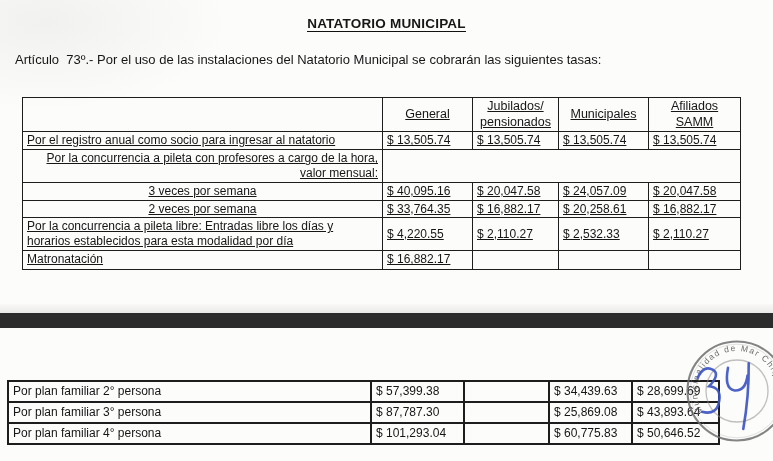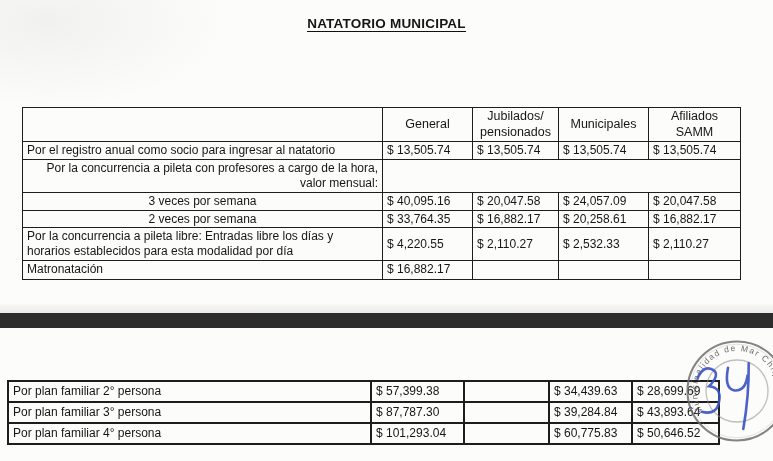--- a/index.html
+++ b/index.html
@@ -34,21 +34,21 @@
   .doc-title span{display:inline-block;border-bottom:1.6px solid #111;padding-bottom:0;}
   .article-line{
     position:absolute;top:52px;left:15px;width:740px;
     font-size:13px;white-space:pre-wrap;
   }
 
   table{border-collapse:collapse;table-layout:fixed;}
   td{border:1.5px solid #1d1d1d;font-size:12px;line-height:1.22;
      padding:1px 4px;overflow:hidden;vertical-align:middle;}
 
-  .rates-table{position:absolute;left:22px;top:107px;width:718px;}
+  .rates-table{position:absolute;left:22px;top:97px;width:718px;text-decoration:underline;}
   .rates-table .c-label{width:360px;}
   .rates-table .c-v0{width:90px;}
   .rates-table .c-v1{width:86px;}
   .rates-table .c-v2{width:90px;}
   .rates-table .c-v3{width:92px;}
   .rates-table tr.h td{height:31px;text-align:center;font-size:12.5px;}
   .rates-table tr.r1 td{height:15px;}
   .rates-table tr.r2 td{height:30px;text-align:right;}
   .rates-table tr.r3 td,.rates-table tr.r4 td{height:14px;}
   .rates-table tr.r5 td{height:28px;}
@@ -74,20 +74,21 @@
 <body>
 
 <div id="page">
 
   <div class="scan-smudge"></div>
 
   <div class="doc-title">
     <span>NATATORIO MUNICIPAL</span>
   </div>
 
+  <div class="article-line">Artículo  73º.- Por el uso de las instalaciones del Natatorio Municipal se cobrarán las siguientes tasas:</div>
 
   <table class="rates-table">
     <colgroup>
       <col class="c-label">
         <col class="c-v0">
         <col class="c-v1">
         <col class="c-v2">
         <col class="c-v3">
     </colgroup>
     <tbody>
@@ -156,21 +157,21 @@
         <td class="lbl">Por plan familiar 2° persona</td>
         <td class="money">$ 57,399.38</td>
         <td class="money"></td>
         <td class="money">$ 34,439.63</td>
         <td class="money">$ 28,699.69</td>
       </tr>
       <tr>
         <td class="lbl">Por plan familiar 3° persona</td>
         <td class="money">$ 87,787.30</td>
         <td class="money"></td>
-        <td class="money">$ 39,284.84</td>
+        <td class="money">$ 25,869.08</td>
         <td class="money">$ 43,893.64</td>
       </tr>
       <tr>
         <td class="lbl">Por plan familiar 4° persona</td>
         <td class="money">$ 101,293.04</td>
         <td class="money"></td>
         <td class="money">$ 60,775.83</td>
         <td class="money">$ 50,646.52</td>
       </tr>
     </tbody>

